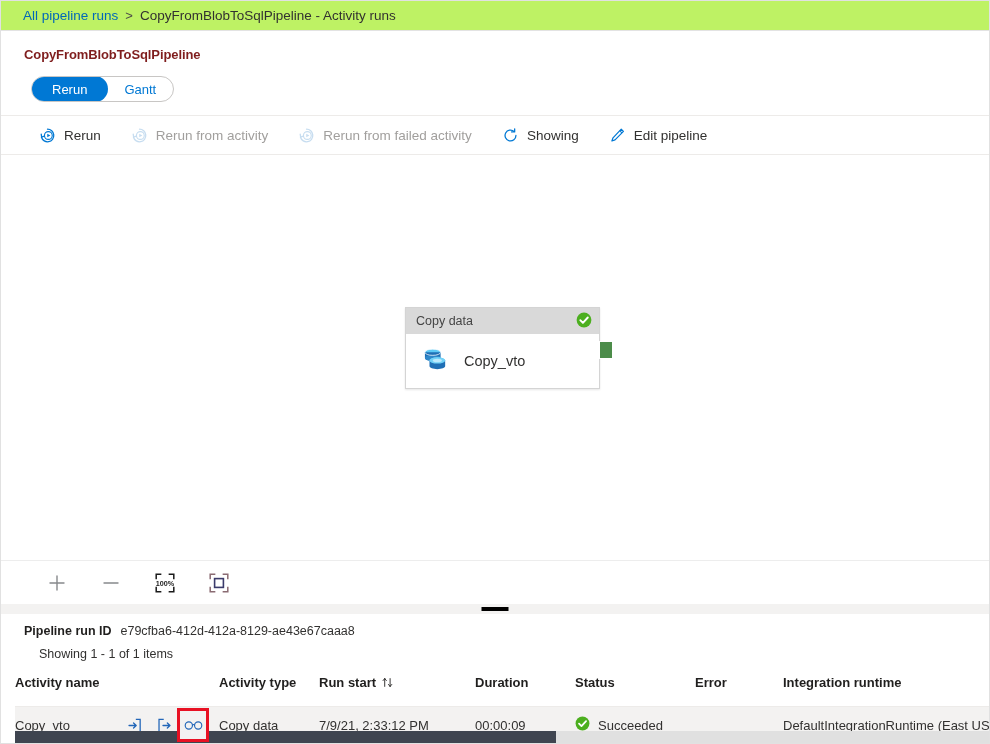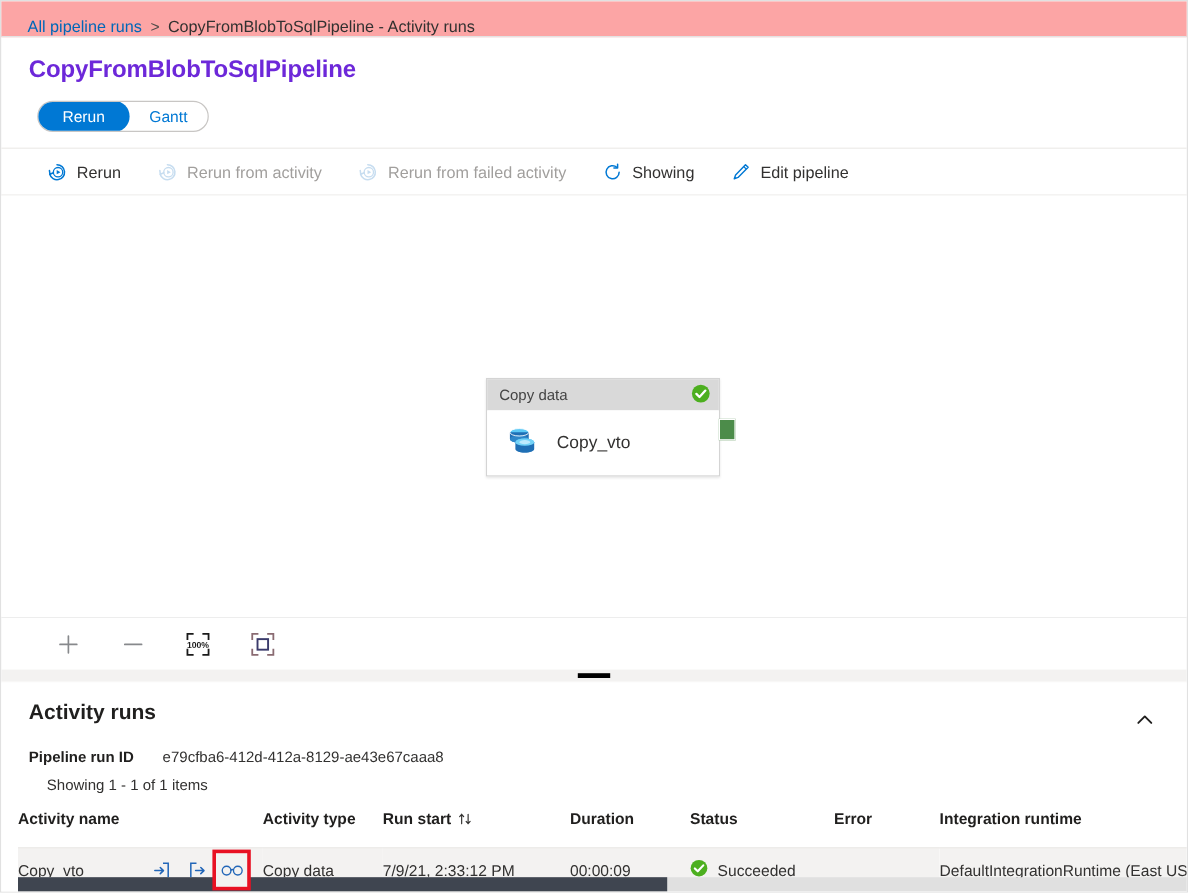--- a/index.html
+++ b/index.html
@@ -25,24 +25,24 @@
     background: #ffffff;
     display: flex;
     flex-direction: column;
     overflow: hidden;
   }
 
   
   .breadcrumb-bar {
     height: 30px;
     min-height: 30px;
-    background: #fca5a5;
+    background: #bef264;
     border-bottom: 1px solid #e3e3e3;
     display: flex;
-    align-items: flex-end;
+    align-items: center;
     padding: 0 0 0 22px;
     box-sizing: border-box;
   }
   .crumb-link {
     color: #0067b8;
     font-size: 13.5px;
     cursor: pointer;
     text-decoration: none;
   }
   .crumb-sep {
@@ -50,23 +50,23 @@
     font-size: 13px;
     margin: 0 7px;
   }
   .crumb-current {
     color: #323130;
     font-size: 13.5px;
   }
 
   
   .page-title {
-    font-size: 20px;
+    font-size: 13px;
     font-weight: bold;
-    color: #6d28d9;
+    color: #7f1d1d;
     padding: 16px 0 0 23px;
     letter-spacing: -0.1px;
   }
 
   
   .toggle-wrap {
     padding: 14px 0 0 30px;
   }
   .toggle {
     display: inline-flex;
@@ -231,21 +231,21 @@
   .collapse-btn {
     width: 30px; height: 30px;
     display: flex; align-items: center; justify-content: center;
     cursor: pointer;
     margin-top: 2px;
   }
   .runid-row {
     padding: 9px 0 0 23px;
     display: flex;
     align-items: baseline;
-    gap: 24px;
+    gap: 9px;
     font-size: 12.5px;
   }
   .runid-label { color: #201f1e; font-weight: bold; }
   .runid-value { color: #323130; }
 
   .filter-bar {
     margin: 11px 0 0 23px;
     border-top: 1px solid #edebe9;
     border-bottom: 1px solid #edebe9;
     height: 31px;
@@ -476,28 +476,20 @@
       </svg>
     </div>
   </div>
 
   <div class="splitter">
     <div class="splitter-grip"></div>
   </div>
 
   <div class="runs-panel">
 
-    <div class="runs-header">
-      <div class="runs-title">Activity runs</div>
-      <div class="collapse-btn">
-        <svg width="18" height="18" viewBox="0 0 18 18">
-          <path d="M3.6 11.4 9 6 14.4 11.4" fill="none" stroke="#201f1e" stroke-width="1.6" stroke-linecap="round" stroke-linejoin="round"></path>
-        </svg>
-      </div>
-    </div>
 
     <div class="runid-row">
       <span class="runid-label">Pipeline run ID</span>
       <span class="runid-value">e79cfba6-412d-412a-8129-ae43e67caaa8</span>
     </div>
 
 
     <div class="showing">Showing 1 - 1 of 1 items</div>
 
     <div class="tbl-wrap">

